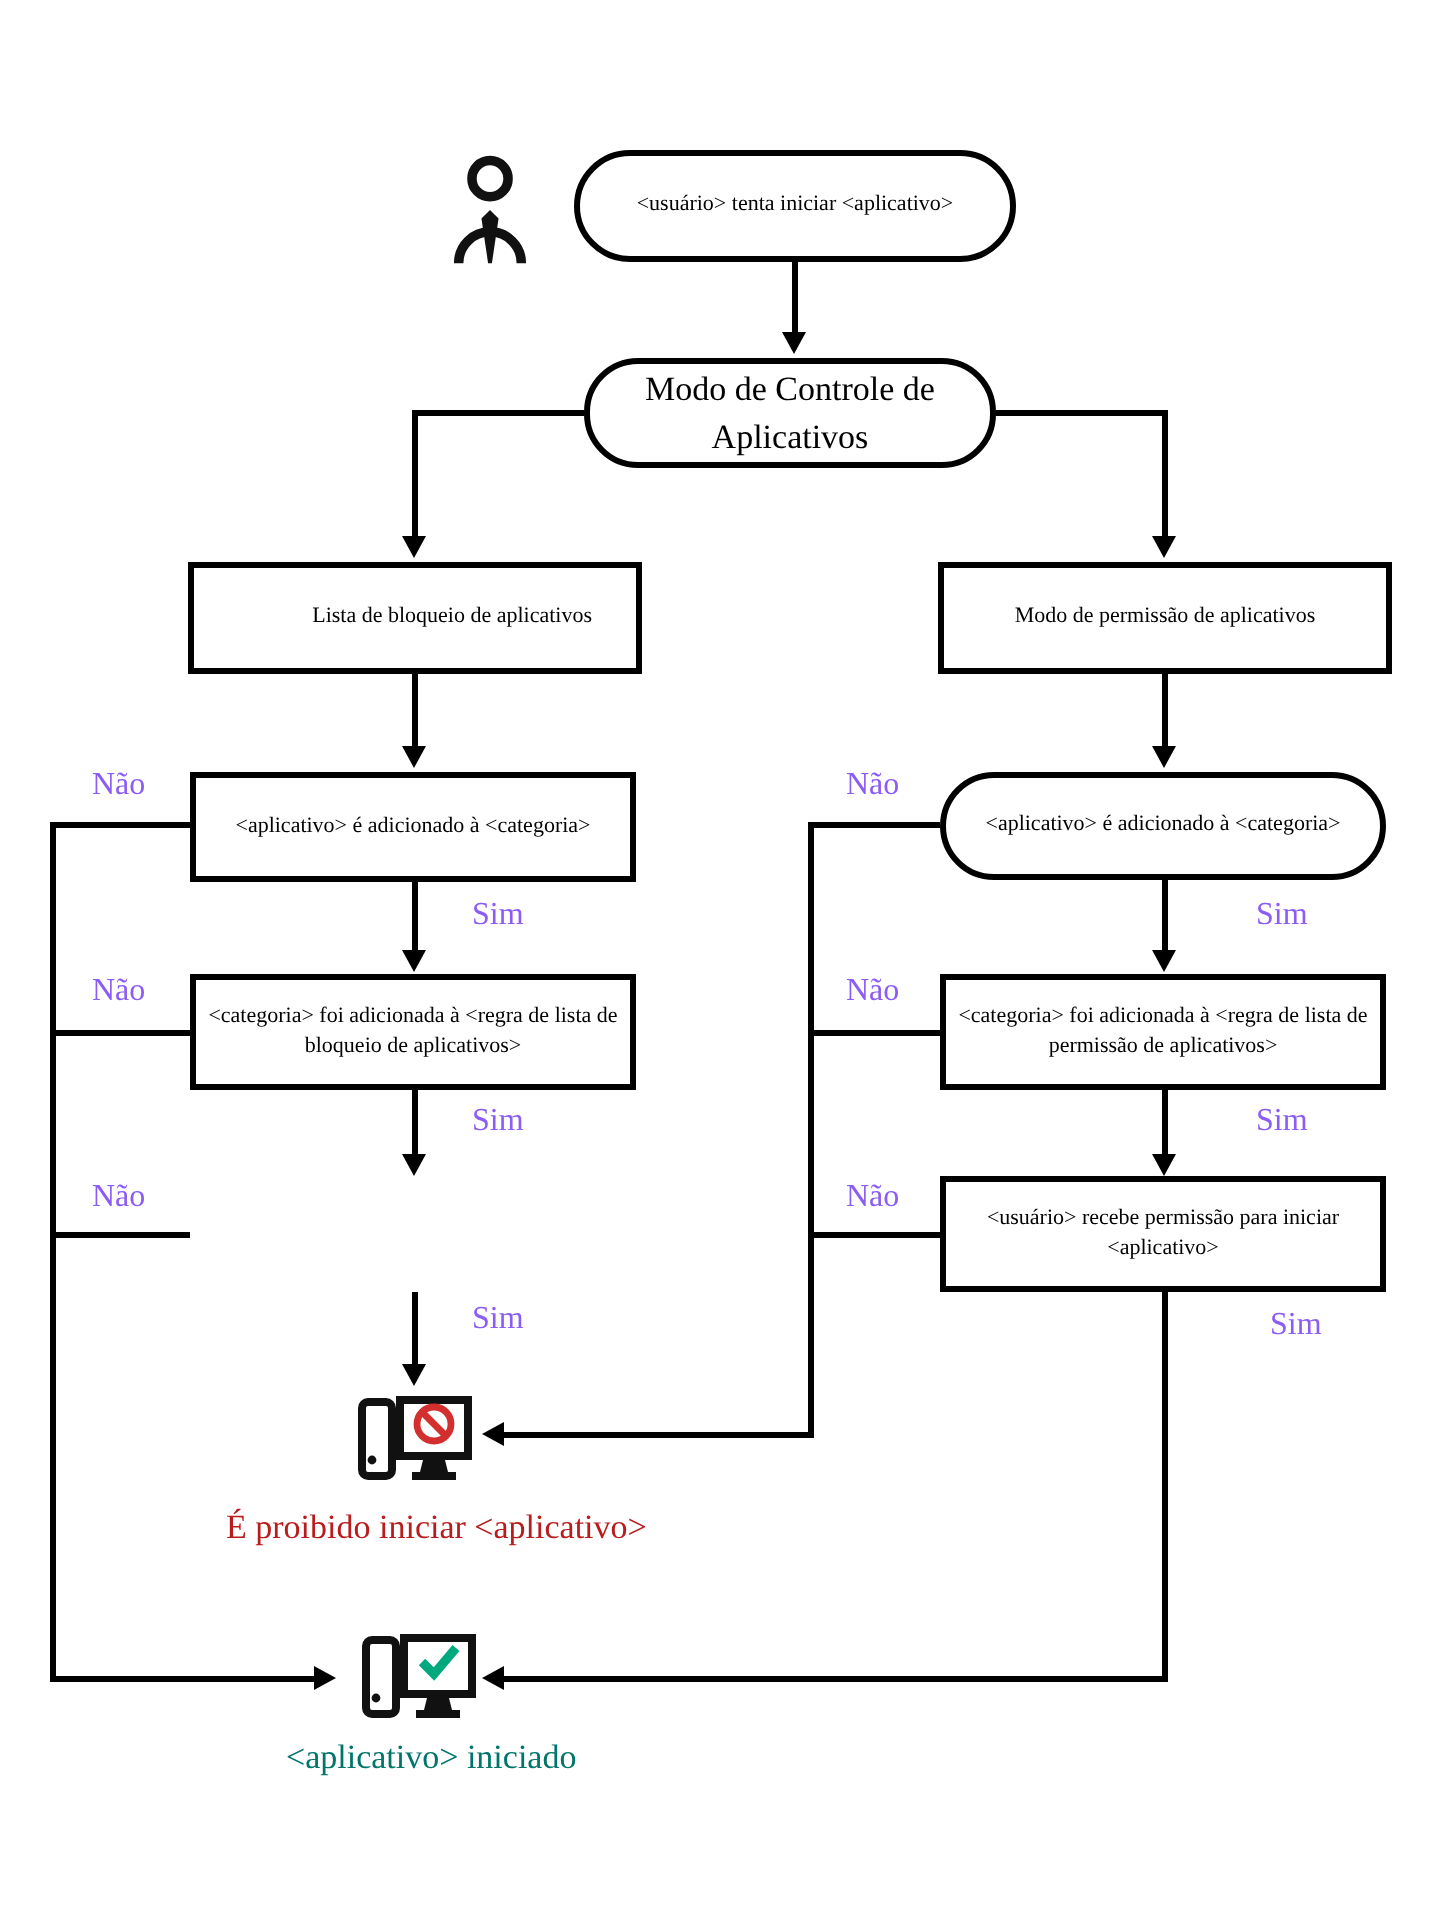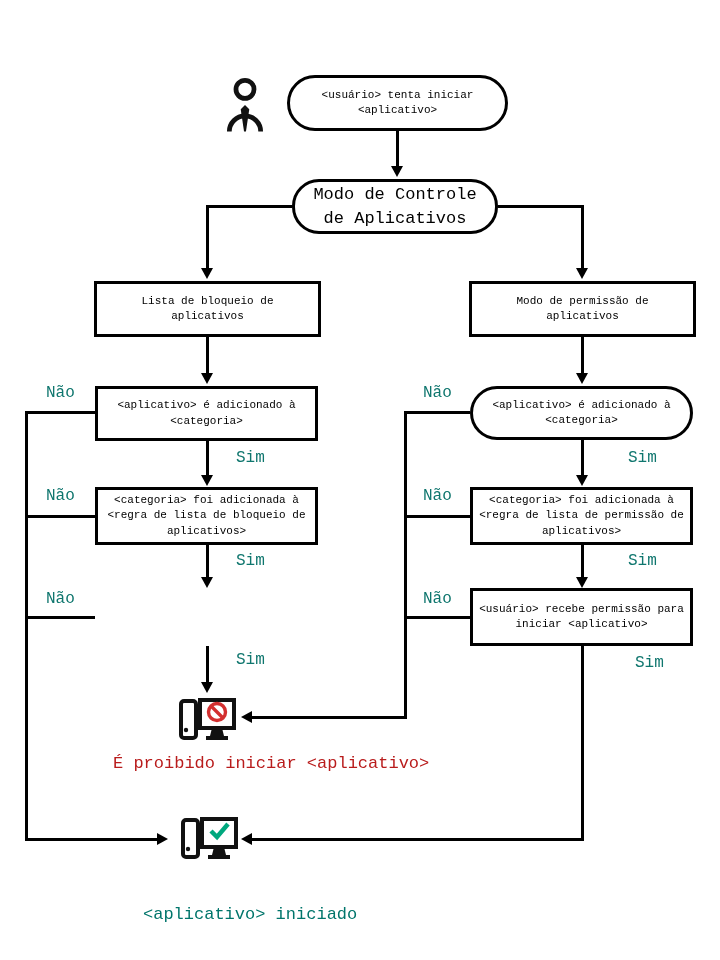--- a/index.html
+++ b/index.html
@@ -1,35 +1,35 @@
 <!DOCTYPE html>
 <html><head>
 <meta charset="utf-8">
 <style>
   html,body { margin:0; padding:0; background:#ffffff; }
   .canvas {
     position:relative; width:720px; height:960px; background:#ffffff;
-    font-family:Liberation Mono, monospace; overflow:hidden;
+    font-family:Liberation Serif, serif; overflow:hidden;
   }
   .node {
     position:absolute; box-sizing:border-box; border:3px solid #000;
     background:#fff; display:flex; align-items:center; justify-content:center;
     text-align:center; font-size:11px; color:#000; line-height:1.4;
   }
   .stadium { border-radius:30px; }
   .hline { position:absolute; height:3px; background:#000; }
   .vline { position:absolute; width:3px; background:#000; }
   .arrow { position:absolute; width:0; height:0; }
   .arrow.down  { border-left:6px solid transparent; border-right:6px solid transparent; border-top:11px solid #000; }
   .arrow.right { border-top:6px solid transparent; border-bottom:6px solid transparent; border-left:11px solid #000; }
   .arrow.left  { border-top:6px solid transparent; border-bottom:6px solid transparent; border-right:11px solid #000; }
-  .edge-label { position:absolute; font-size:16px; color:#0f766e; }
+  .edge-label { position:absolute; font-size:16px; color:#8b5cf6; }
   .result-label { position:absolute; font-size:17px; white-space:nowrap; }
   .result-blocked { color:#b91c1c; }
-  .result-started { color:#00756b;margin-top:36px; }
+  .result-started { color:#00756b; }
   .icon { position:absolute; }
   .pad-sm { padding:0 6px; }
   .pad-md { padding:0 10px; }
   .pad-lg { padding:0 22px; }
 </style>
 </head>
 <body>
 
 <div class="canvas">
 

